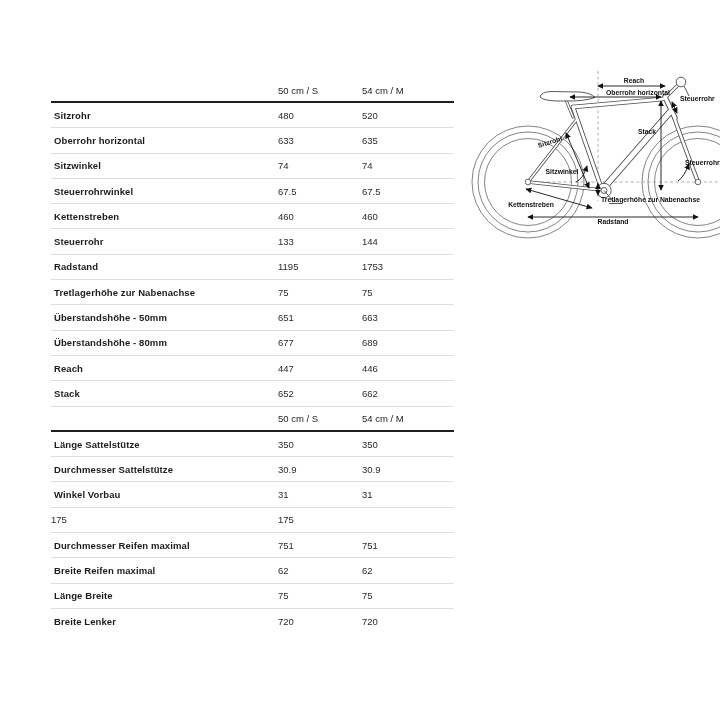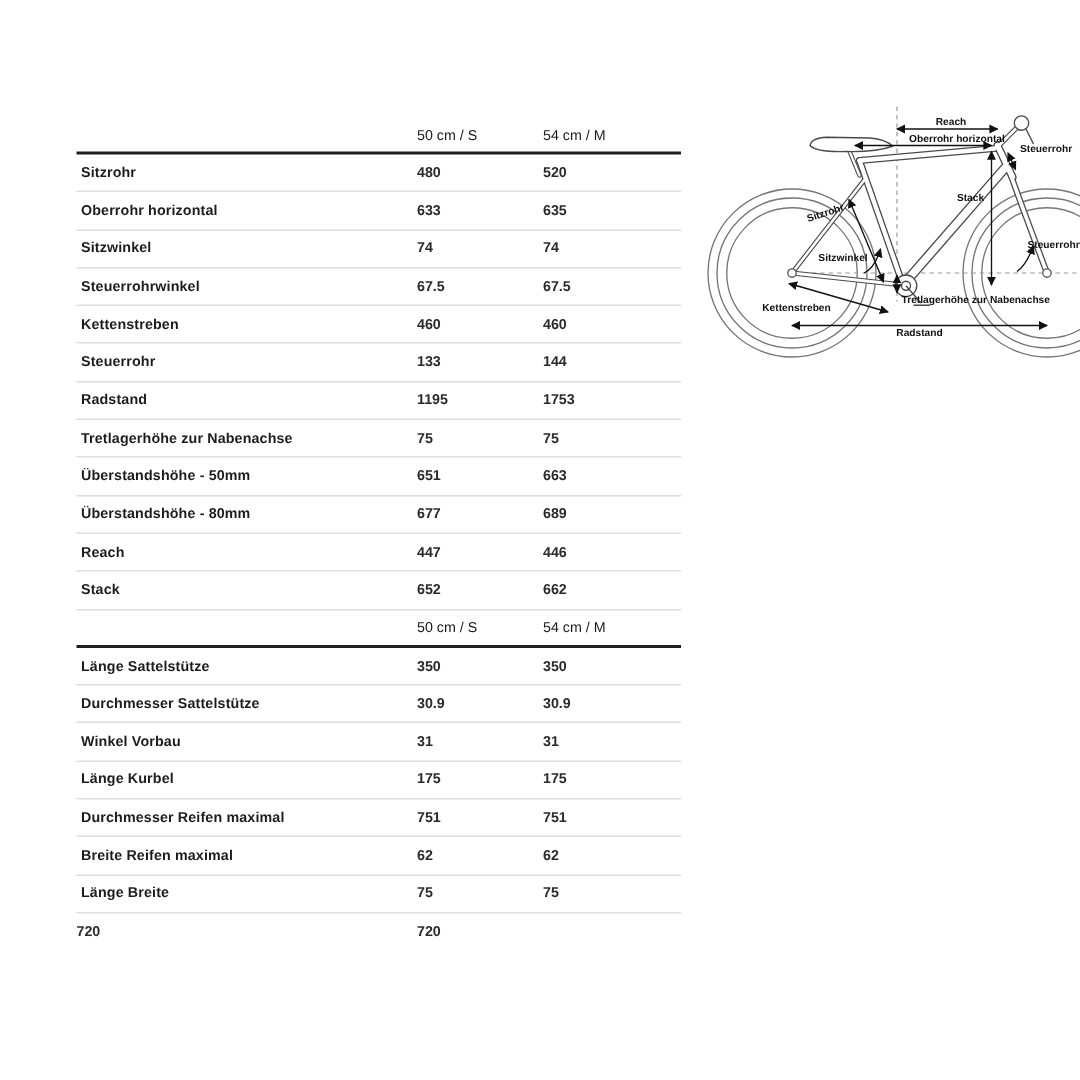--- a/index.html
+++ b/index.html
@@ -26,21 +26,21 @@
   .t-header.second { height: 25.3px; }
   .t-row {
     display: grid; grid-template-columns: 227px 84px 92px;
     align-items: center; height: 25.3px; box-sizing: border-box;
     border-bottom: 1px solid #dedede;
     font-size: 9.5px;
   }
   .geo-table .t-row:last-child { border-bottom: none; }
   .cell { white-space: nowrap; overflow: hidden; }
   .cell.label { font-weight: 700; padding-left: 3px; letter-spacing: 0.1px; }
-  .cell.value { font-weight: 700; color: #2a2a2a; }
+  .cell.value { font-weight: 400; color: #2a2a2a; }
   
   .bike-diagram {
     position: absolute; left: 430px; top: 55px;
     width: 290px; height: 192px;
   }
   .wheel { fill: none; stroke: #767676; stroke-width: 0.9; }
   .hub   { fill: #ffffff; stroke: #5a5a5a; stroke-width: 0.9; }
   .dash  { fill: none; stroke: #9a9a9a; stroke-width: 0.8; stroke-dasharray: 3 2.6; }
   .tube-out { fill: none; stroke: #4a4a4a; stroke-linecap: round; }
   .tube-in  { fill: none; stroke: #ffffff; stroke-linecap: round; }
@@ -137,40 +137,40 @@
         <div class="cell label">Durchmesser Sattelstütze</div>
         <div class="cell value">30.9</div>
         <div class="cell value">30.9</div>
       </div>
       <div class="t-row">
         <div class="cell label">Winkel Vorbau</div>
         <div class="cell value">31</div>
         <div class="cell value">31</div>
       </div>
       <div class="t-row">
-        <div class="cell label">Länge Kurbel</div>
         <div class="cell value">175</div>
         <div class="cell value">175</div>
       </div>
       <div class="t-row">
         <div class="cell label">Durchmesser Reifen maximal</div>
         <div class="cell value">751</div>
         <div class="cell value">751</div>
       </div>
       <div class="t-row">
         <div class="cell label">Breite Reifen maximal</div>
         <div class="cell value">62</div>
         <div class="cell value">62</div>
       </div>
       <div class="t-row">
         <div class="cell label">Länge Breite</div>
         <div class="cell value">75</div>
         <div class="cell value">75</div>
       </div>
       <div class="t-row">
+        <div class="cell label">Breite Lenker</div>
         <div class="cell value">720</div>
         <div class="cell value">720</div>
       </div>
     </div>
 
   <svg class="bike-diagram" viewBox="0 0 290 192" xmlns="http://www.w3.org/2000/svg">
     <defs>
       <marker id="arr" viewBox="0 0 8 8" refX="6.2" refY="4" markerWidth="7" markerHeight="7" orient="auto-start-reverse" markerUnits="userSpaceOnUse">
         <path d="M0,0.6 L7,4 L0,7.4 Z" fill="#111111"></path>
       </marker>

